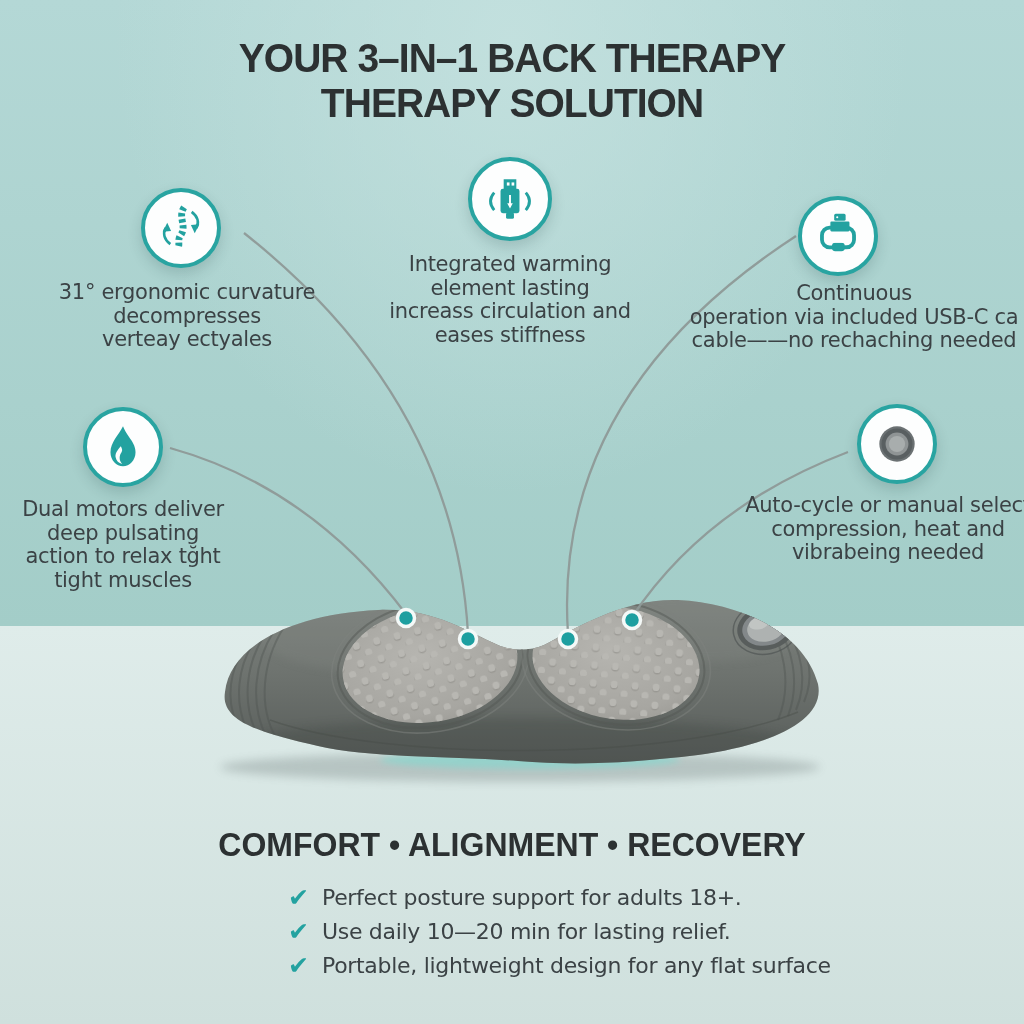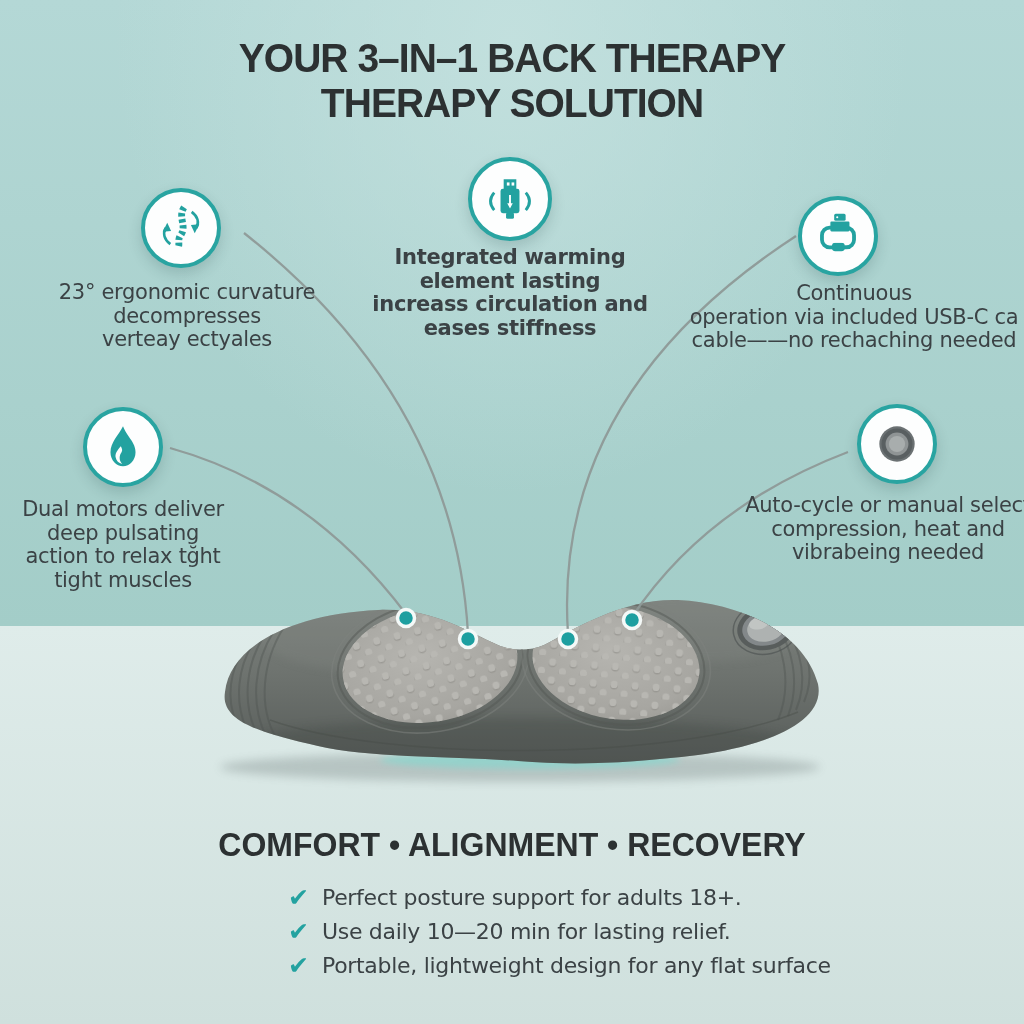--- a/index.html
+++ b/index.html
@@ -153,21 +153,21 @@
     <div class="bubble" style="transform:translateX(-6px);">
       <svg width="58" height="58" viewBox="0 0 76 76">
         <path d="M42,11 C33,24 47,36 37,48 C33,54 37,59 34,64" stroke="#23a2a0" stroke-width="9" stroke-dasharray="4.5 3.5" fill="none"></path>
         <path d="M52,17 C60,23 62,31 58,38" stroke="#23a2a0" stroke-width="3.6" fill="none"></path>
         <polygon points="51,34 62,33 56,45" fill="#23a2a0"></polygon>
         <path d="M24,59 C16,53 14,45 18,38" stroke="#23a2a0" stroke-width="3.6" fill="none"></path>
         <polygon points="25,42 14,43 20,31" fill="#23a2a0"></polygon>
       </svg>
     </div>
     <div class="caption" style="margin-top:13px;">
-      <div>23° ergonomic curvature</div>
+      <div>31° ergonomic curvature</div>
       <div>decompresses</div>
       <div>verteay ectyales</div>
     </div>
   </div>
 
   <div class="callout" style="left:350px;top:157px;width:320px;">
     <div class="bubble big">
       <svg width="60" height="60" viewBox="0 0 76 76">
         <g fill="#23a2a0">
           <rect x="30" y="13" width="16" height="13"></rect>
@@ -175,21 +175,21 @@
           <rect x="33" y="55" width="10" height="8" rx="2"></rect>
         </g>
         <rect x="34" y="17" width="3.4" height="4" fill="#ffffff"></rect>
         <rect x="40" y="17" width="3.4" height="4" fill="#ffffff"></rect>
         <line x1="38" y1="33" x2="38" y2="45" stroke="#ffffff" stroke-width="2.4"></line>
         <polygon points="34.5,43.5 41.5,43.5 38,50" fill="#ffffff"></polygon>
         <path d="M18,30 C12,37 12,45 18,52" stroke="#23a2a0" stroke-width="3.6" fill="none"></path>
         <path d="M58,30 C64,37 64,45 58,52" stroke="#23a2a0" stroke-width="3.6" fill="none"></path>
       </svg>
     </div>
-    <div class="caption" style="margin-top:5px;font-weight:bold;">
+    <div class="caption" style="margin-top:12px;">
       <div>Integrated warming</div>
       <div>element lasting</div>
       <div>increass circulation and</div>
       <div>eases stiffness</div>
     </div>
   </div>
 
   <div class="callout" style="left:684px;top:196px;width:340px;">
     <div class="bubble" style="transform:translateX(-16px);">
       <svg width="58" height="58" viewBox="0 0 76 76">

